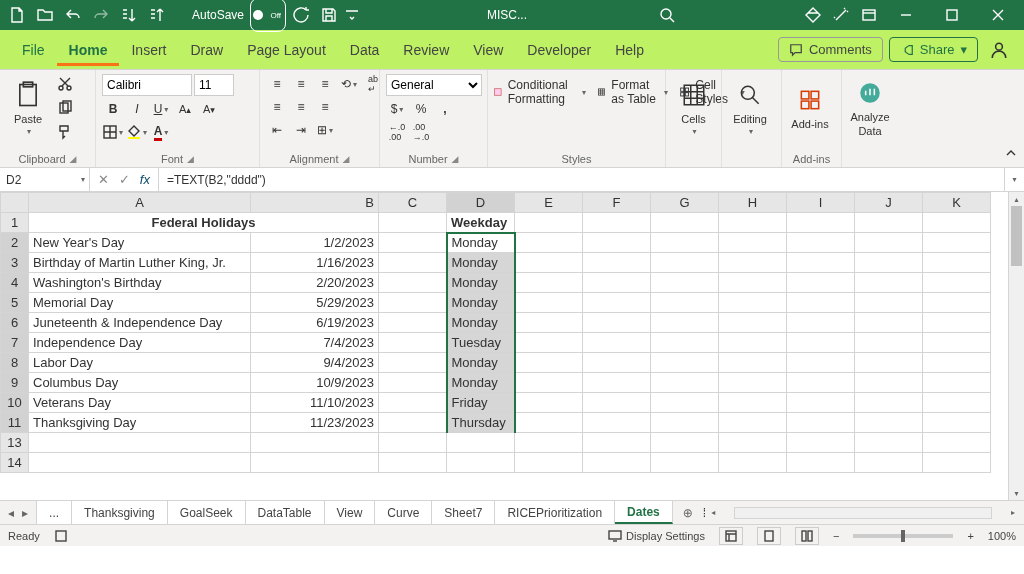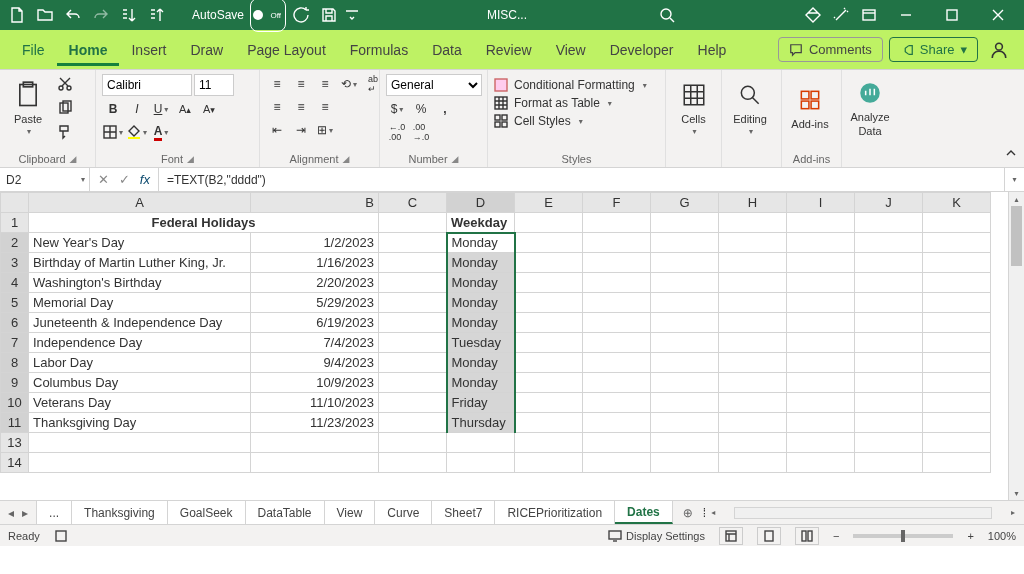--- a/index.html
+++ b/index.html
@@ -16,21 +16,21 @@
 .titlebar .toggle .off { font-size: 8px; color: #fff; position: absolute; right: 4px; }
 .titlebar .doc-title { flex: 1; text-align: center; font-size: 12px; color: #fff; }
 .titlebar .right-ctrls { display: flex; align-items: center; gap: 2px; }
 .titlebar .win-btn { width: 44px; height: 30px; display: flex; align-items: center; justify-content: center; cursor: pointer; }
 .titlebar .win-btn svg { width: 12px; height: 12px; }
 
 
 .tabrow { height: 40px; background: #bef264; display: flex; align-items: center; padding: 0 10px; border-bottom: 1px solid #d4d4d4; }
 .tabrow .file-tab { padding: 6px 12px; color: #217346; font-size: 14px; cursor: pointer; }
 .tabrow .tab { padding: 8px 12px; color: #444; font-size: 14px; cursor: pointer; }
-.tabrow .tab.active { color: #217346; font-weight: 600; border-bottom: 3px solid #15803d; padding-bottom: 0; }
+.tabrow .tab.active { color: #217346; font-weight: 600; border-bottom: 3px solid #f97316; padding-bottom: 0; }
 .tabrow .spacer { flex: 1; }
 .tabrow .pill { border: 1px solid #999; border-radius: 4px; padding: 4px 10px; font-size: 13px; margin-left: 6px; cursor: pointer; display: flex; align-items: center; gap: 6px; }
 .tabrow .pill.share { border-color: #217346; color: #217346; }
 .tabrow .pill.comments { border-color: #999; color: #444; align-items: center; }
 .tabrow .smallbtn { width: 30px; height: 30px; display: flex; align-items: center; justify-content: center; margin-left: 6px; cursor: pointer; }
 
 
 .ribbon { height: 98px; background: #f3f2f1; display: flex; border-bottom: 1px solid #d4d4d4; position: relative; }
 .ribbon .group { border-right: 1px solid #e0e0e0; display: flex; flex-direction: column; justify-content: space-between; padding: 4px 6px 2px 6px; }
 .ribbon .group .label { font-size: 11px; color: #666; text-align: center; padding-top: 2px; display: flex; align-items: center; justify-content: center; gap: 4px; }
@@ -198,21 +198,20 @@
   </div>
 </div>
 
 <div class="tabrow">
   <div class="file-tab">File</div>
   <div id="ribbon-tabs-container" style="display:flex">
       <div class="tab active">Home</div>
       <div class="tab">Insert</div>
       <div class="tab">Draw</div>
       <div class="tab">Page Layout</div>
-      <div class="tab">Formulas</div>
       <div class="tab">Data</div>
       <div class="tab">Review</div>
       <div class="tab">View</div>
       <div class="tab">Developer</div>
       <div class="tab">Help</div>
     </div>
   <div class="spacer"></div>
   <div class="pill comments">
       <svg width="14" height="14" viewBox="0 0 16 16">
         <path d="M2 2h12v9H7l-3 3v-3H2z"></path>
@@ -362,21 +361,21 @@
         <div class="mini-btn" style="font-size:9px">.00<br>→.0</div>
       </div>
     </div>
     <div class="label">
         <span>Number</span>
         <span class="dlauncher">◢</span>
       </div>
   </div>
 
   <div class="group" style="width:178px">
-    <div class="controls" style="flex-direction:column;gap:4px;align-items:flex-start;padding-top:4px">
+    <div class="controls" style="flex-direction:row;gap:12px;align-items:flex-start;padding-top:4px">
       <div style="display:flex;align-items:center;gap:6px;cursor:pointer">
           <svg width="14" height="14" viewBox="0 0 14 14">
             <rect x="1" y="1" width="12" height="12" fill="#fce" stroke="#c66"></rect>
           </svg>
           <span>Conditional Formatting</span>
           <span class="chev">▾</span>
         </div>
       <div style="display:flex;align-items:center;gap:6px;cursor:pointer">
           <svg width="14" height="14" viewBox="0 0 14 14">
             <rect x="1" y="1" width="12" height="12"></rect>

